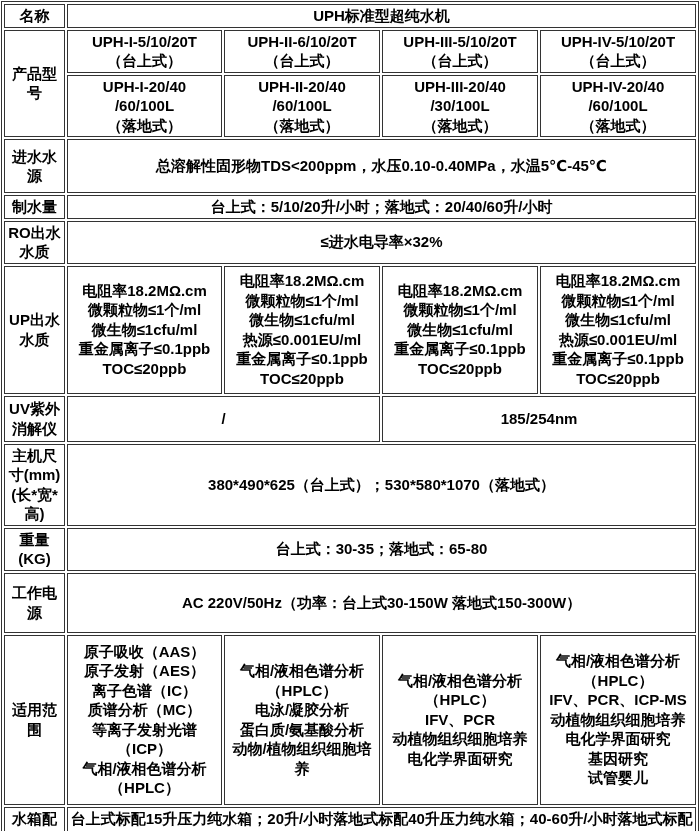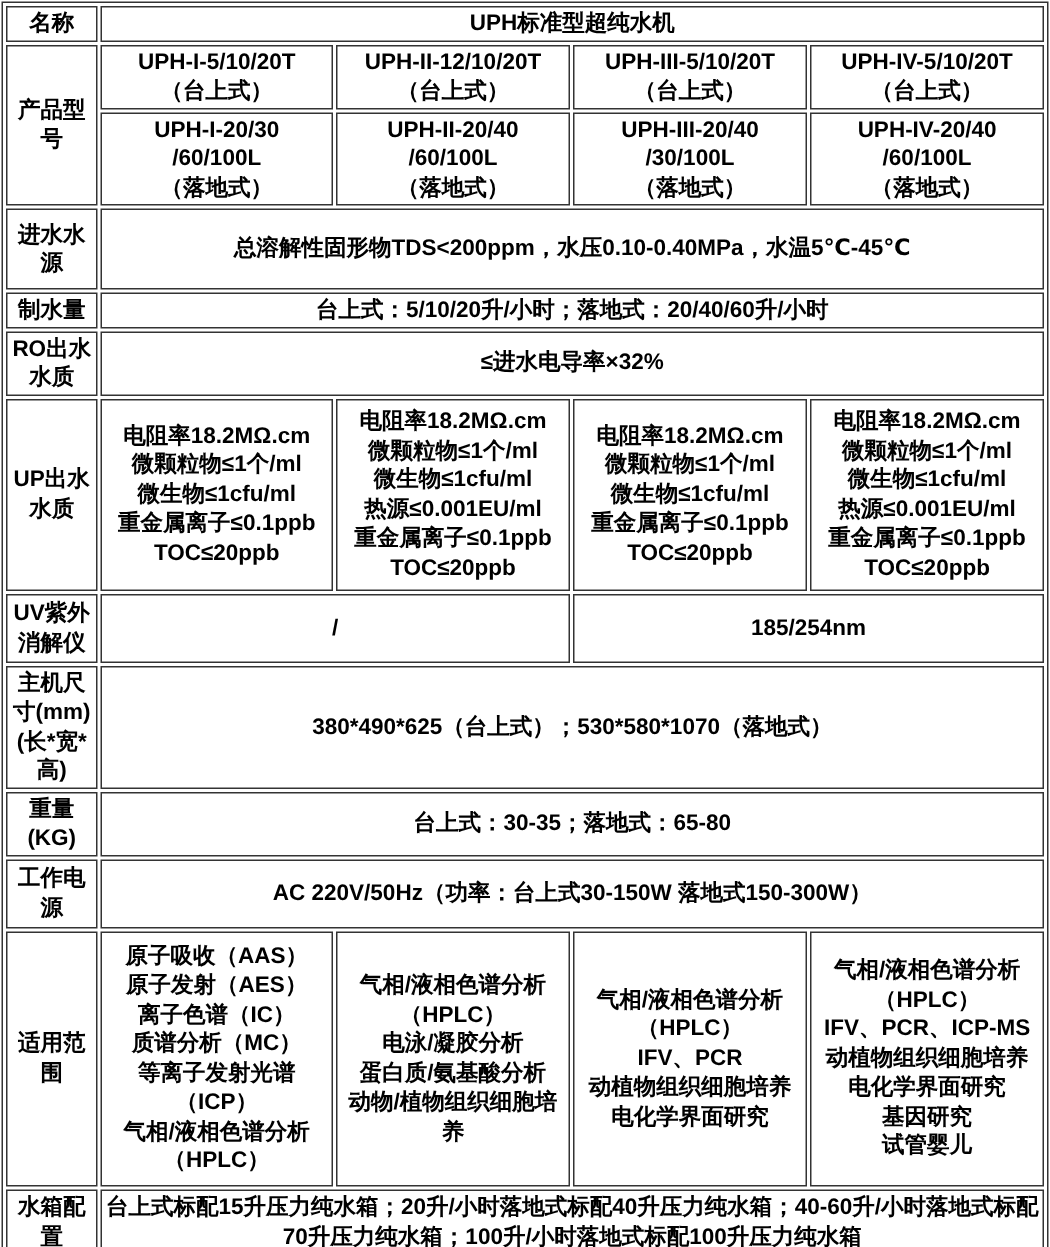--- a/index.html
+++ b/index.html
@@ -47,29 +47,29 @@
   <tbody>
       <tr style="height:22px">
     <td>名称</td>
     <td colspan="4">UPH标准型超纯水机</td>
   </tr>
 
   <tr style="height:40px">
     <td rowspan="2">产品型号</td>
     <td>UPH-I-5/10/20T
 （台上式）</td>
-    <td>UPH-II-12/10/20T
+    <td>UPH-II-6/10/20T
 （台上式）</td>
     <td>UPH-III-5/10/20T
 （台上式）</td>
     <td>UPH-IV-5/10/20T
 （台上式）</td>
   </tr>
   <tr style="height:58px">
-    <td>UPH-I-20/30
+    <td>UPH-I-20/40
 /60/100L
 （落地式）</td>
     <td>UPH-II-20/40
 /60/100L
 （落地式）</td>
     <td>UPH-III-20/40
 /30/100L
 （落地式）</td>
     <td>UPH-IV-20/40
 /60/100L
@@ -126,21 +126,21 @@
   <tr style="height:66px">
     <td>主机尺寸(mm)(长*宽*高)</td>
     <td colspan="4">380*490*625（台上式）；530*580*1070（落地式）</td>
   </tr>
 
   <tr style="height:38px">
     <td>重量(KG)</td>
     <td colspan="4">台上式：30-35；落地式：65-80</td>
   </tr>
 
-  <tr style="height:46px">
+  <tr style="height:60px">
     <td>工作电源</td>
     <td colspan="4">AC 220V/50Hz（功率：台上式30-150W 落地式150-300W）</td>
   </tr>
 
   <tr style="height:170px">
     <td>适用范围</td>
     <td>原子吸收（AAS）
 原子发射（AES）
 离子色谱（IC）
 质谱分析（MC）

